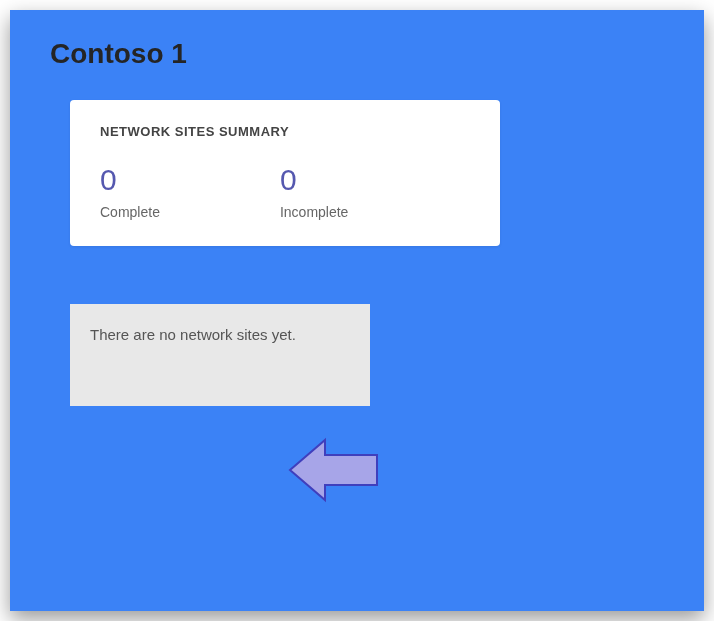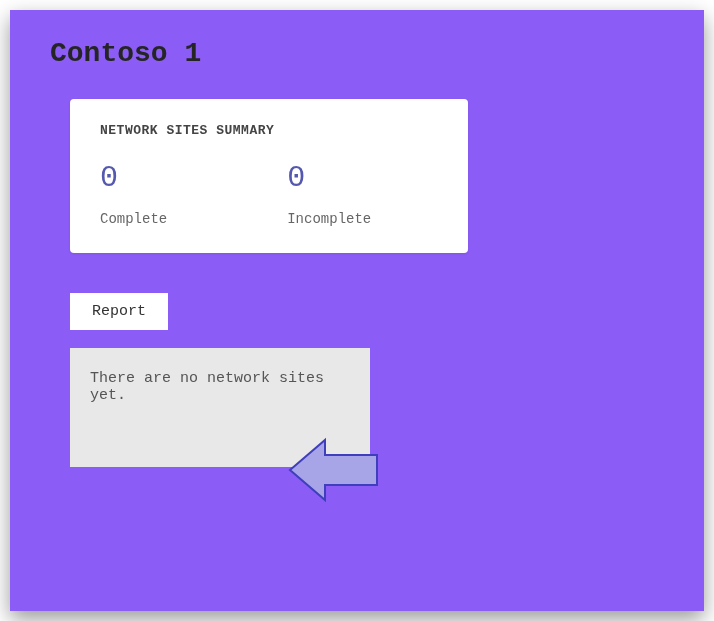--- a/index.html
+++ b/index.html
@@ -4,36 +4,35 @@
   <style>
     * { box-sizing: border-box; margin: 0; padding: 0; }
     body {
       font-family: "Segoe UI", -apple-system, BlinkMacSystemFont, sans-serif;
       background: #fff;
       padding: 10px;
     }
     .page {
       width: 694px;
       height: 601px;
-      background: #8b5cf6;
+      background: #3b82f6;
       padding: 28px 40px 52px 40px;
       position: relative;
       box-shadow: 0 8px 20px rgba(0,0,0,0.4);
-      font-family: Liberation Mono, monospace;
     }
     .page-title {
       font-size: 28px;
       font-weight: 700;
       color: #252525;
       margin-bottom: 30px;
     }
     .summary-card {
       background: #fff;
       border-radius: 4px;
-      width: 398px;
+      width: 430px;
       padding: 24px 30px 26px 30px;
       box-shadow: 0 1px 3px rgba(0,0,0,0.08);
       margin-left: 20px;
       margin-bottom: 40px;
     }
     .summary-header {
       font-size: 13px;
       font-weight: 600;
       letter-spacing: 0.5px;
       color: #444;
@@ -45,21 +44,21 @@
     }
     .stat-value {
       font-size: 30px;
       font-weight: 300;
       color: #5558af;
       line-height: 1.1;
     }
     .stat-label {
       font-size: 14px;
       color: #666;
-      margin-top: 16px;
+      margin-top: 8px;
     }
     .tabs {
       display: flex;
       margin-left: 20px;
       margin-bottom: 0;
     }
     .tab {
       padding: 10px 22px;
       font-size: 15px;
       cursor: pointer;
@@ -128,21 +127,20 @@
         <div class="stat-label">Complete</div>
       </div>
       <div class="stat">
         <div class="stat-value">0</div>
         <div class="stat-label">Incomplete</div>
       </div>
     </div>
   </div>
 
   <div class="tabs">
-    <button class="tab">Report</button>
   </div>
 
   <div class="panel">
     <div class="empty-text">There are no network sites yet.</div>
   </div>
 
   <svg class="arrow-callout" width="100" height="80" viewBox="0 0 100 80">
     <path d="M 5 40 L 40 10 L 40 25 L 92 25 L 92 55 L 40 55 L 40 70 Z" stroke-width="2" fill="#a7a5e8"></path>
     <path d="M 5 40 L 40 10 L 40 25 L 92 25 L 92 55 L 40 55 L 40 70 Z" fill="none" stroke-width="2" stroke="#3f3fbd"></path>
   </svg>

